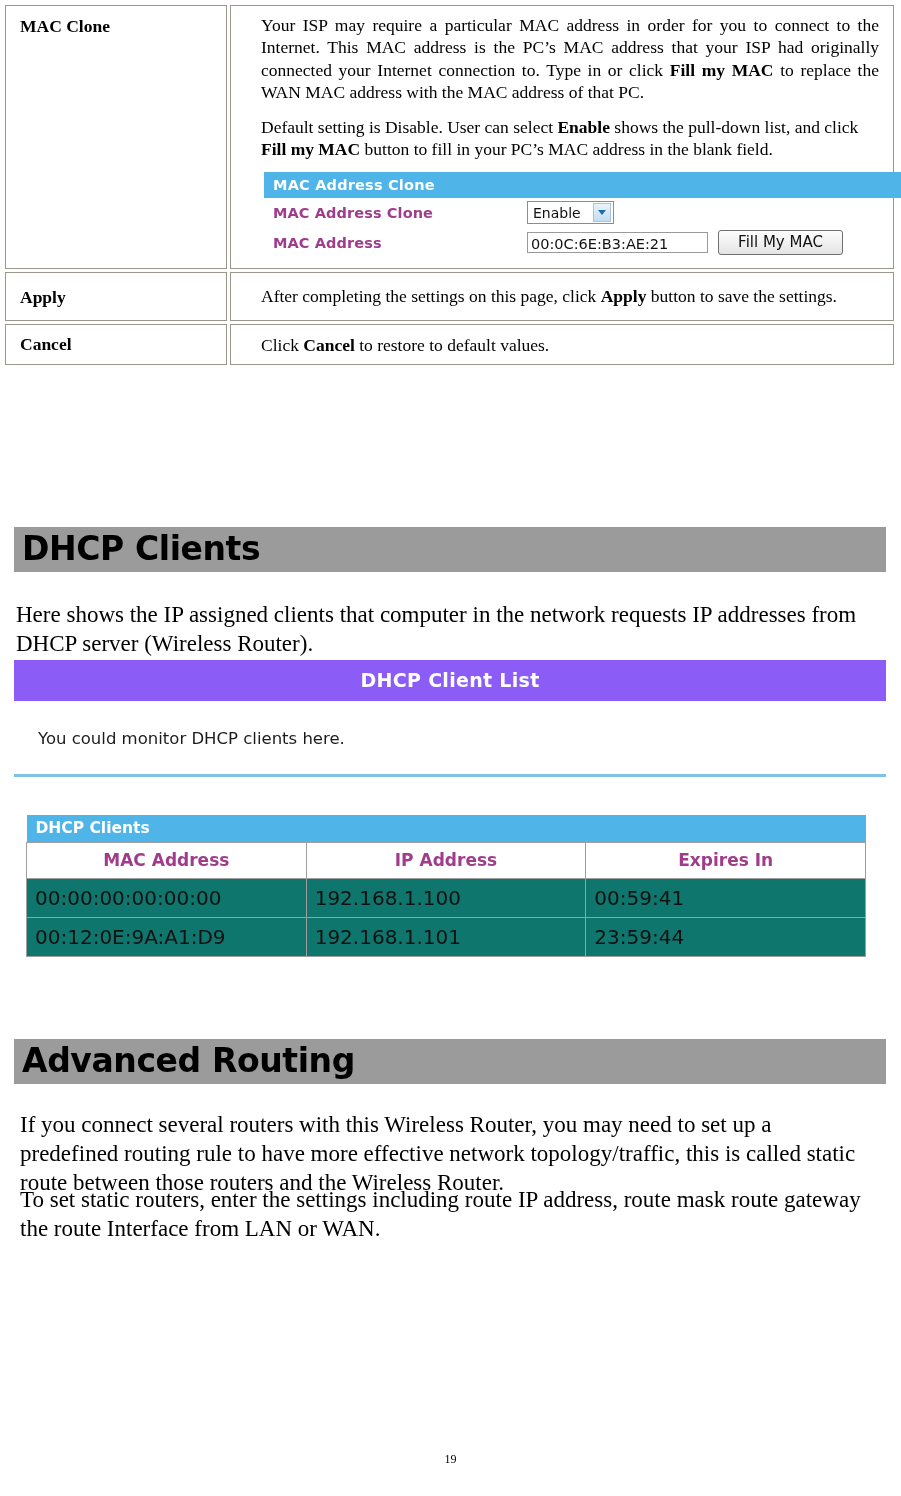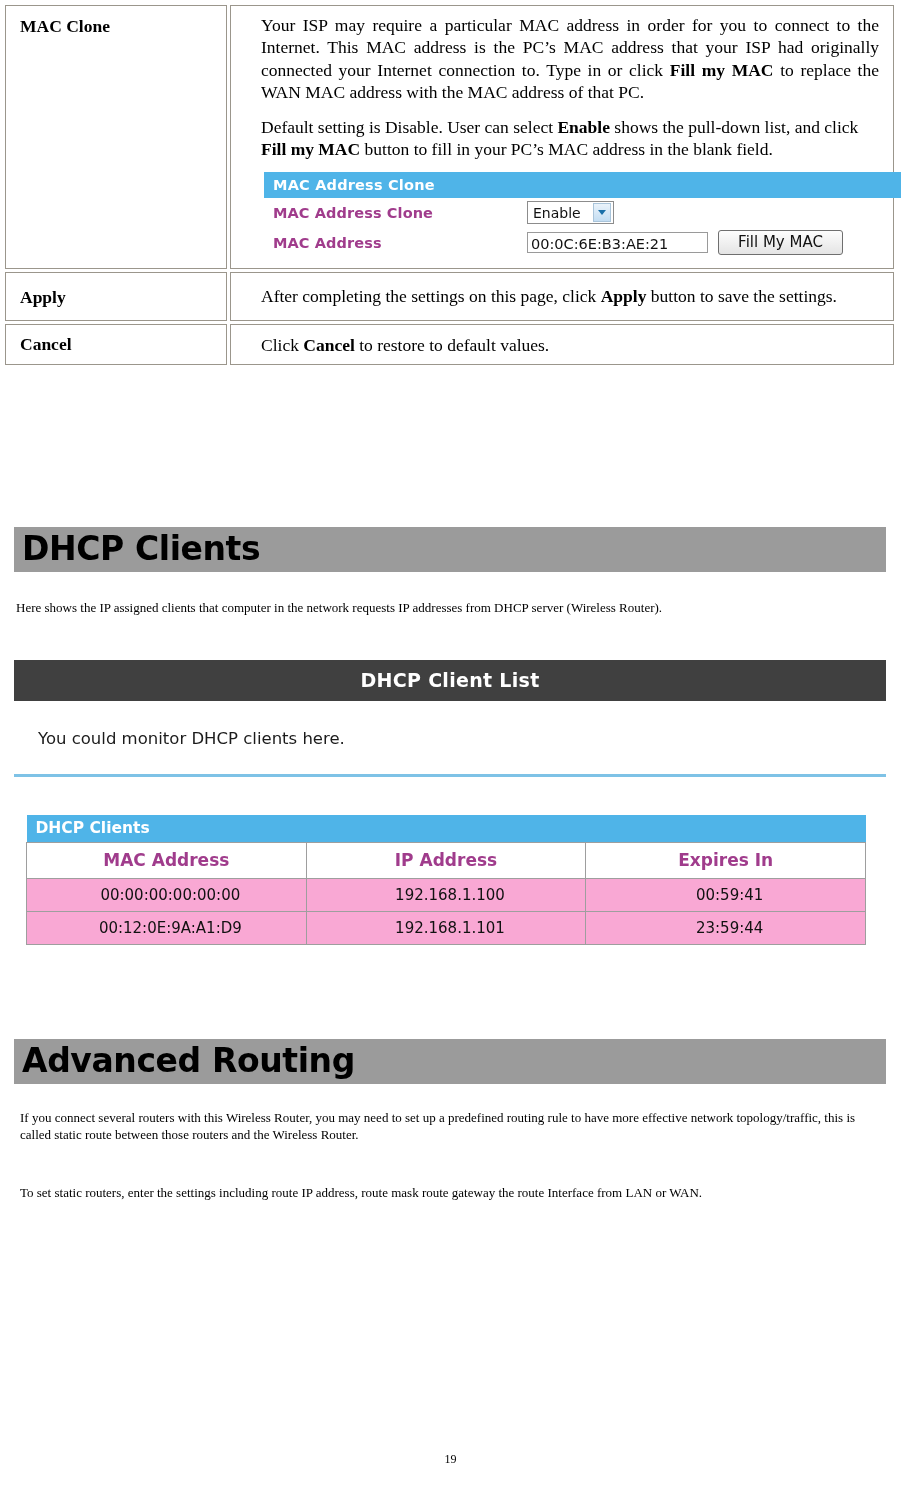--- a/index.html
+++ b/index.html
@@ -153,35 +153,35 @@
     font-size: 33px;
     line-height: 1.0;
     padding: 5px 0 7px 8px;
     box-sizing: border-box;
     letter-spacing: -0.4px;
   }
 
   
   .body-par {
     position: absolute;
-    font-size: 13px;
+    font-size: 23px;
     line-height: 1.27;
     color: #000;
   }
 
   
   .dhcp-shot {
     position: absolute;
     left: 14px;
     top: 660px;
     width: 872px;
     font-family: "DejaVu Sans", "Liberation Sans", sans-serif;
   }
   .dhcp-title {
-    background: #404040;
+    background: #8b5cf6;
     color: #ffffff;
     font-weight: bold;
     font-size: 19px;
     text-align: center;
     padding: 9px 0 10px 0;
     letter-spacing: .3px;
   }
   .dhcp-note {
     color: #1b1b1b;
     font-size: 16.5px;
@@ -215,24 +215,24 @@
     border: 1px solid #9e9e9e;
     background: #ffffff;
     color: #a03c8c;
     font-weight: bold;
     font-size: 17px;
     text-align: center;
     padding: 7px 0 8px 0;
   }
   .dhcp-table td.cell {
     border: 1px solid #9e9e9e;
-    background: #f9a8d4;
+    background: #0f766e;
     color: #111111;
-    font-size: 15px;
-    text-align: center;
+    font-size: 20px;
+    text-align: left;
     padding: 7px 0 7px 8px;
   }
 
   
   .page-number {
     position: absolute;
     left: 0;
     top: 1452px;
     width: 901px;
     text-align: center;

